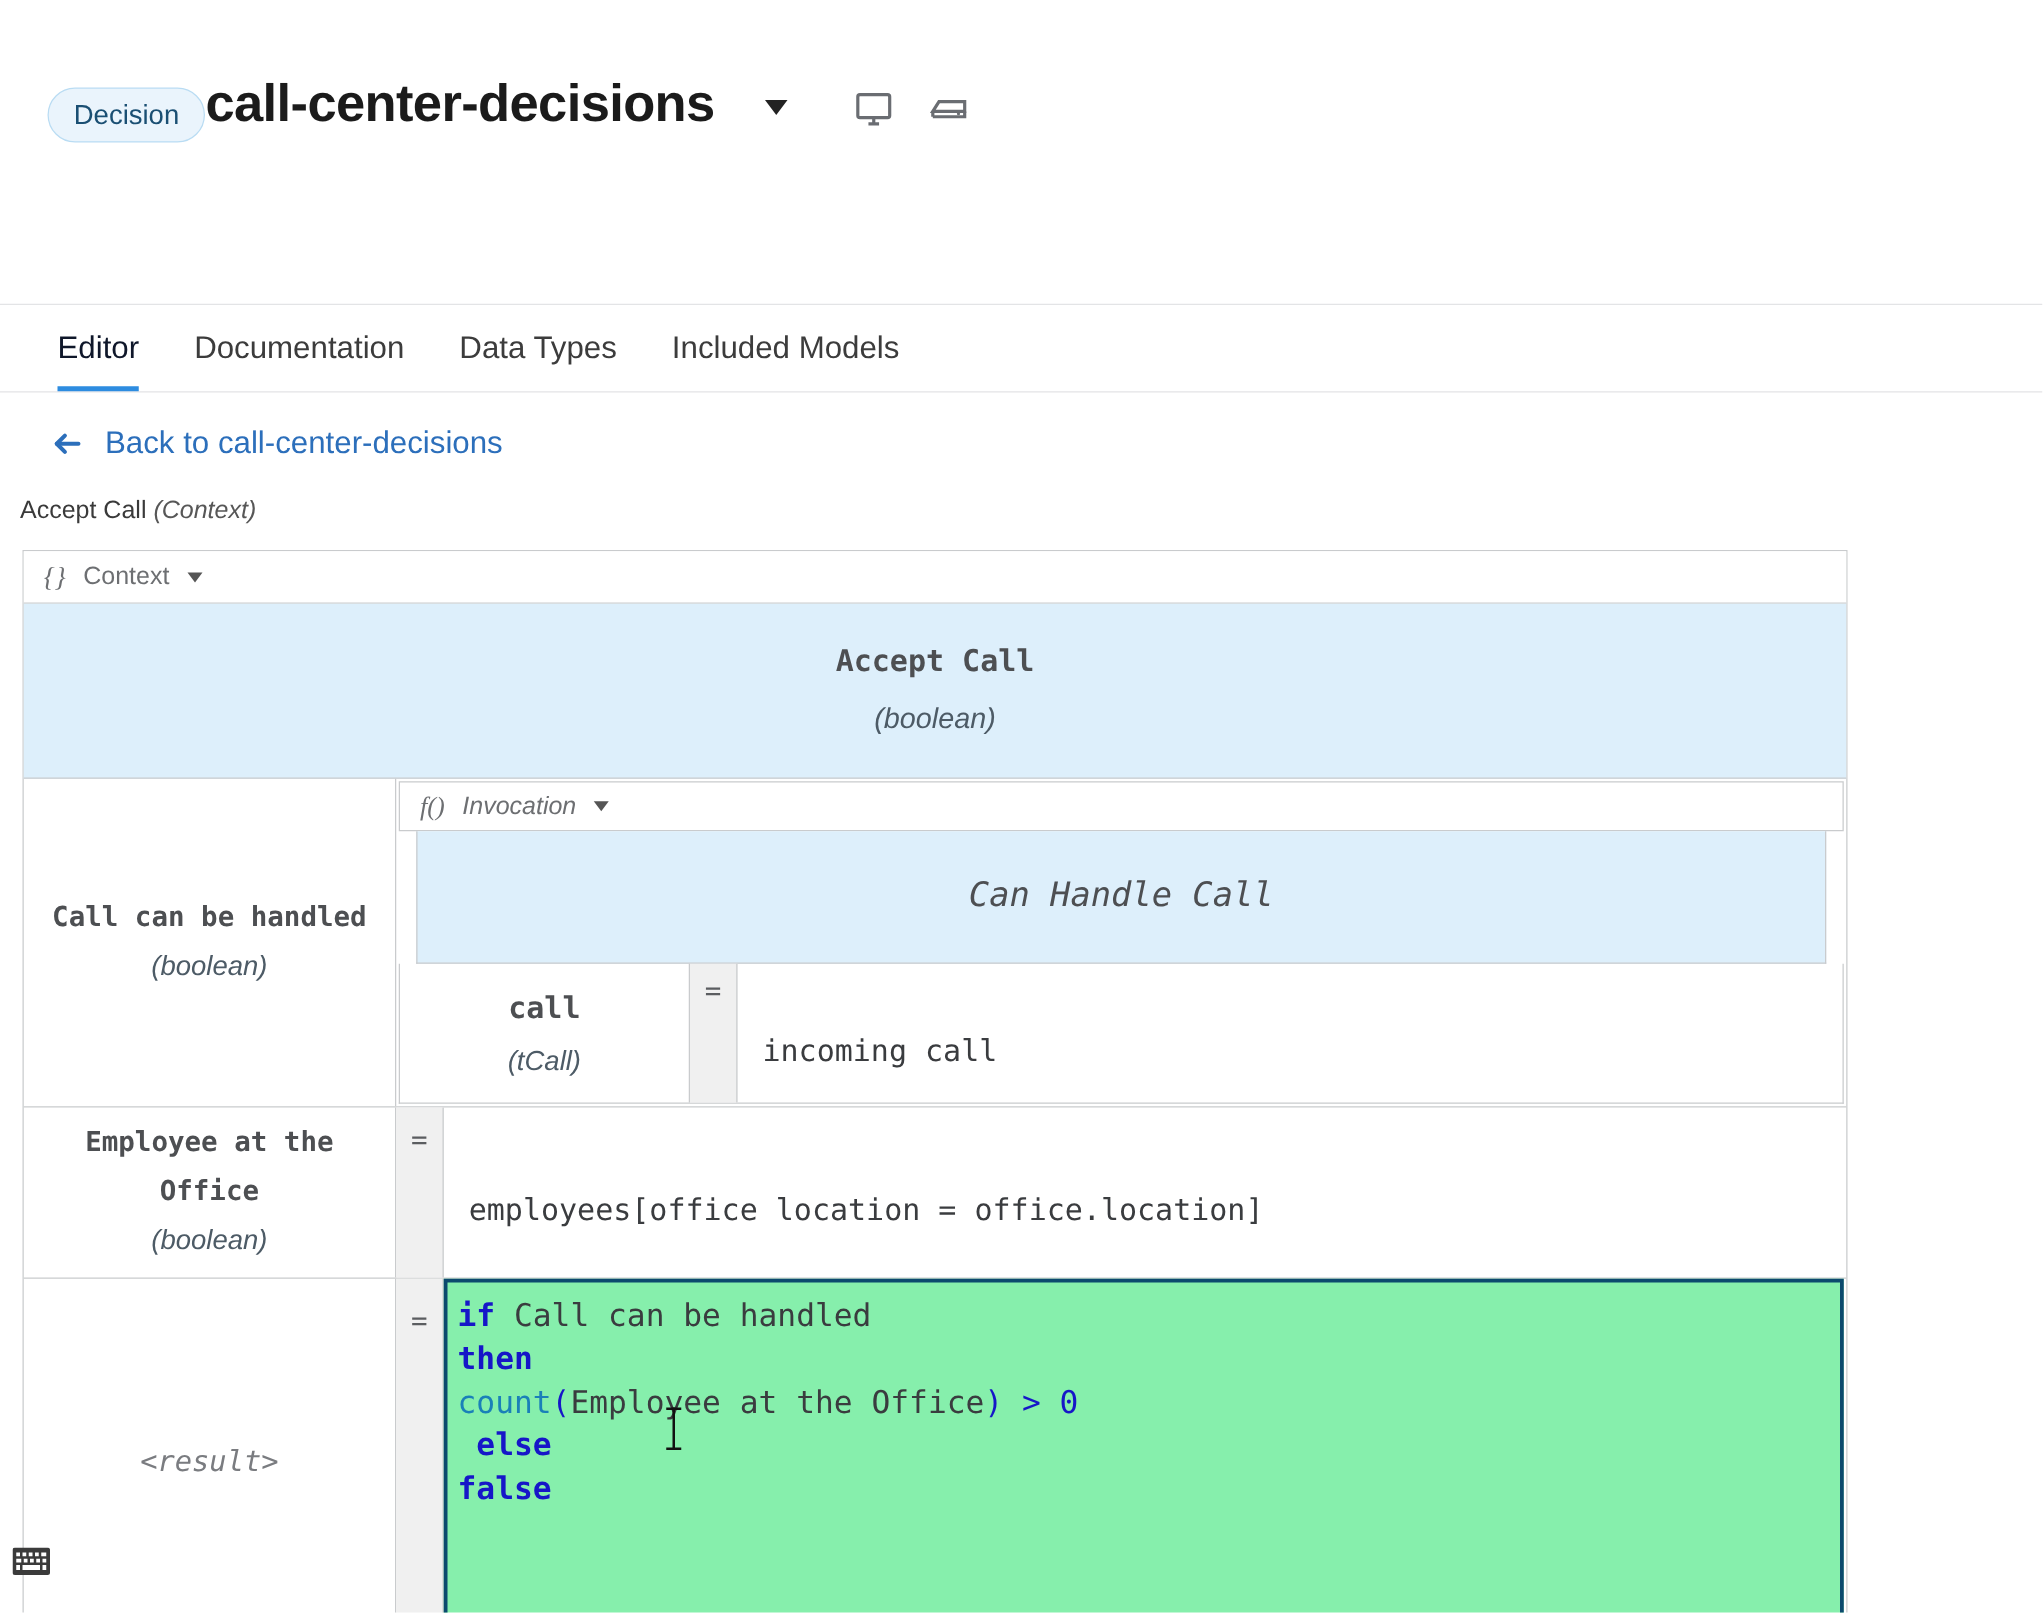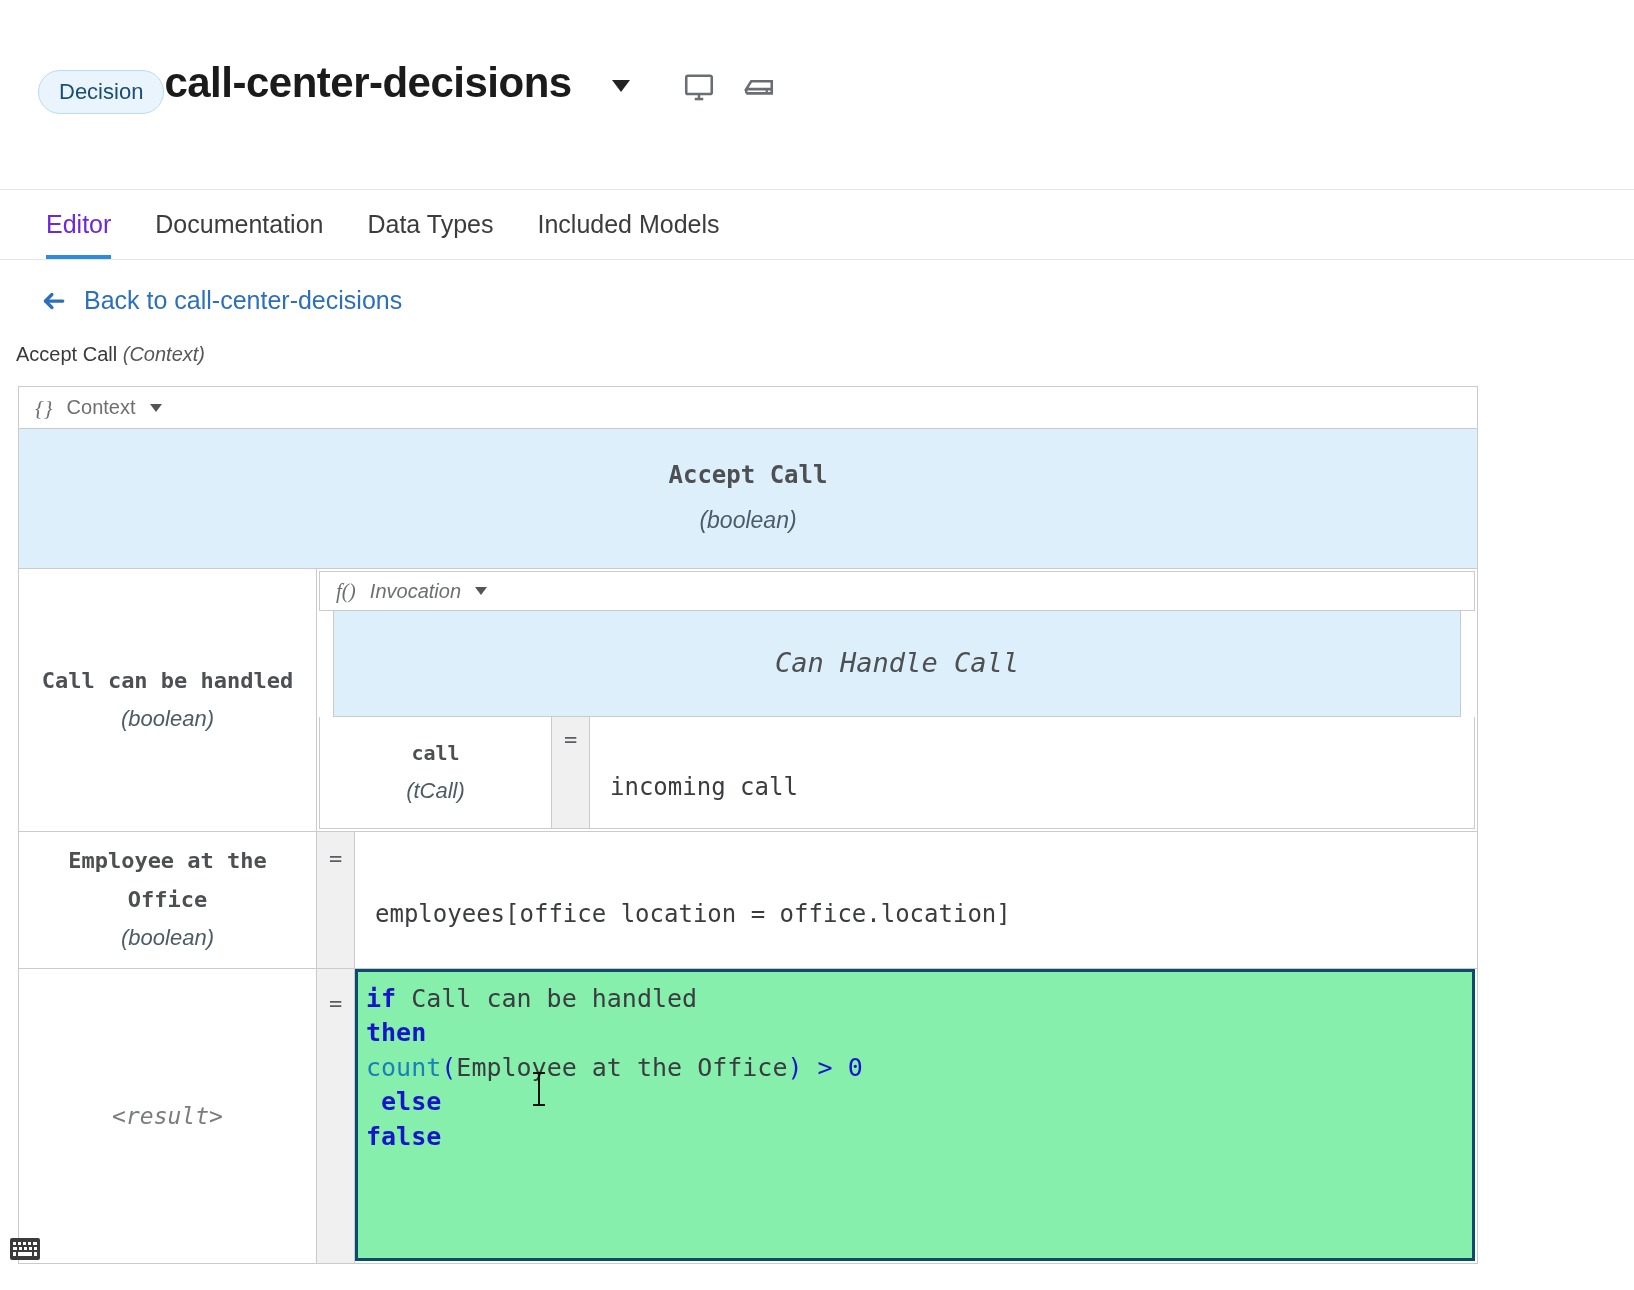--- a/index.html
+++ b/index.html
@@ -7,21 +7,21 @@
   body {
     width: 1634px; height: 1290px;
     background: #ffffff;
     font-family: "Liberation Sans", sans-serif;
     color: #2b2b2b;
     overflow: hidden;
   }
 
   
   .app-header {
-    height: 190px;
+    height: 244px;
     border-bottom: 1px solid #e3e4e6;
     display: flex;
     align-items: flex-start;
     padding: 62px 0 0 38px;
   }
   .badge-decision {
     display: inline-flex; align-items: center; justify-content: center;
     height: 44px; padding: 0 20px;
     border: 1px solid #b9dcf3;
     background: #eaf4fc;
@@ -58,21 +58,21 @@
     padding-left: 24px;
   }
   .tab {
     display: flex; align-items: center;
     padding: 0 22px;
     font-size: 25px;
     color: #3c3c3c;
     cursor: pointer;
     position: relative;
   }
-  .tab.active { color: #6d28d9; }
+  .tab.active { color: #0f172a; }
   .tab.active::after {
     content: ""; position: absolute; left: 22px; right: 22px; bottom: 0;
     height: 4px; background: #2d8ce0;
   }
 
   
   .backrow {
     display: flex; align-items: center;
     margin: 26px 0 0 40px;
   }
@@ -229,21 +229,21 @@
   }
   .nest-param {
     width: 232px; flex: 0 0 232px;
     border-right: 1px solid #c9cbcd;
     display:flex; flex-direction:column;
     align-items:center; justify-content:center;
     text-align:center;
   }
   .nest-param .nm {
     font-family: "DejaVu Sans Mono", monospace;
-    font-size: 20px; font-weight: bold; color: #4d4f52; line-height: 1.8;
+    font-size: 24px; font-weight: bold; color: #4d4f52; line-height: 1.8;
   }
   .nest-param .ty { font-size: 22px; font-style: italic; color:#4d5b66; line-height:1.8; }
 
   
   .result-row { display: flex; border-bottom: none; }
   .result-editor {
     flex: 1 1 auto;
     border: 3px solid #0c4a6e;
     background: #86efac;
     min-height: 228px;

